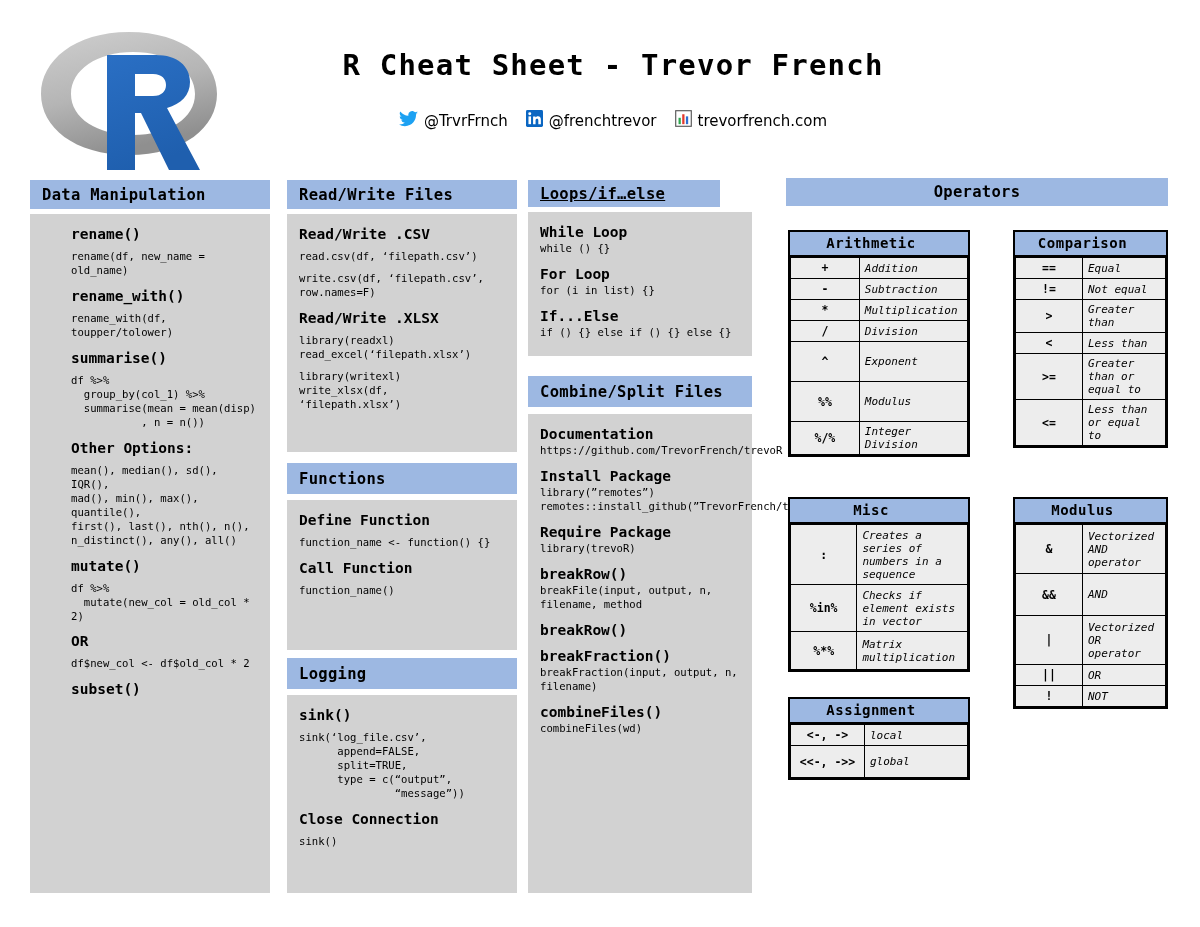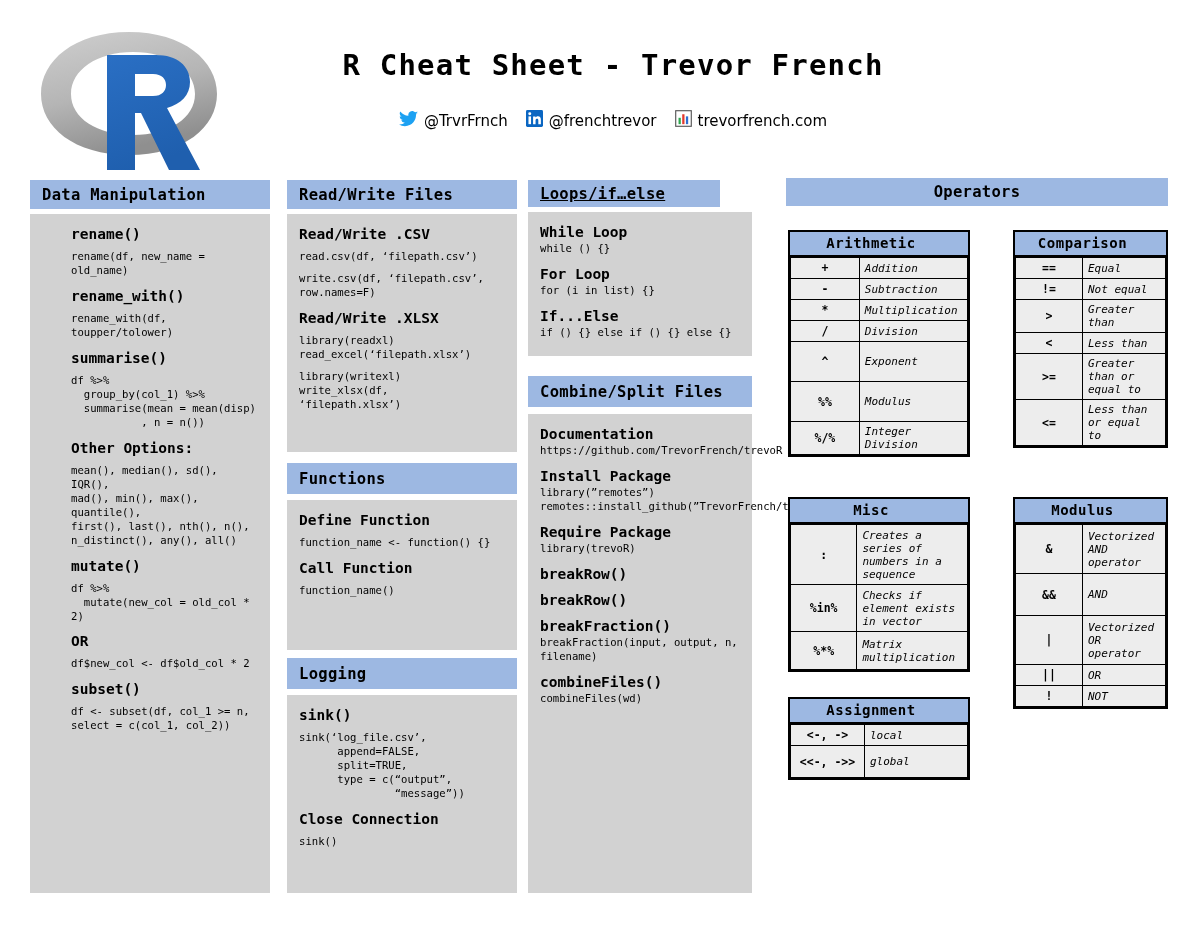--- a/index.html
+++ b/index.html
@@ -171,22 +171,20 @@
   <div class="code">mean(), median(), sd(), IQR(),
 mad(), min(), max(), quantile(),
 first(), last(), nth(), n(),
 n_distinct(), any(), all()</div>
   <div class="h2">mutate()</div>
   <div class="code">df %&gt;%
   mutate(new_col = old_col * 2)</div>
   <div class="h2">OR</div>
   <div class="code">df$new_col &lt;- df$old_col * 2</div>
   <div class="h2">subset()</div>
-  <div class="code">df &lt;- subset(df, col_1 &gt;= n,
-select = c(col_1, col_2))</div>
 </div>
 
 <div class="sec-header" style="left:287px; top:180px; width:230px; height:29px;">Read/Write Files</div>
 <div class="panel" style="left:287px; top:214px; width:230px; height:238px;">
   <div class="h2">Read/Write .CSV</div>
   <div class="code">read.csv(df, ‘filepath.csv’)</div>
   <div class="code">write.csv(df, ‘filepath.csv’,
 row.names=F)</div>
   <div class="h2">Read/Write .XLSX</div>
   <div class="code">library(readxl)
@@ -229,20 +227,21 @@
 <div class="sec-header" style="left:528px; top:376px; width:224px; height:31px;">Combine/Split Files</div>
 <div class="panel" style="left:528px; top:414px; width:224px; height:479px;">
   <div class="h2">Documentation</div>
   <div class="code tight">https://github.com/TrevorFrench/trevoR</div>
   <div class="h2">Install Package</div>
   <div class="code tight">library(”remotes”)
 remotes::install_github(”TrevorFrench/trevoR”)</div>
   <div class="h2">Require Package</div>
   <div class="code tight">library(trevoR)</div>
   <div class="h2">breakRow()</div>
+  <div class="code tight">breakFile(input, output, n, filename, method</div>
   <div class="h2">breakRow()</div>
   <div class="h2">breakFraction()</div>
   <div class="code tight">breakFraction(input, output, n, filename)</div>
   <div class="h2">combineFiles()</div>
   <div class="code tight">combineFiles(wd)</div>
 </div>
 
 <div class="sec-header" style="left:786px; top:178px; width:382px; height:28px; justify-content:center; padding-left:0;">Operators</div>
 
 <div class="optable" style="left:788px; top:230px; width:182px;">

